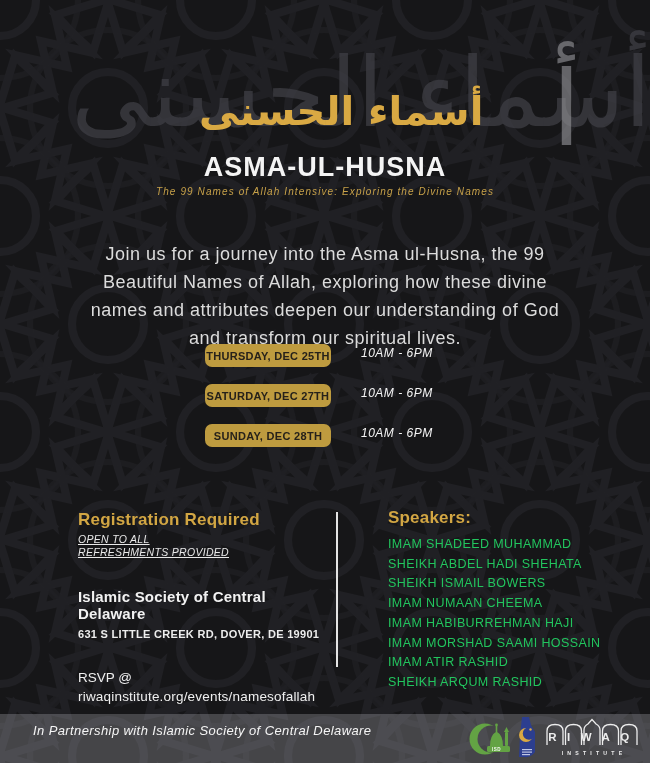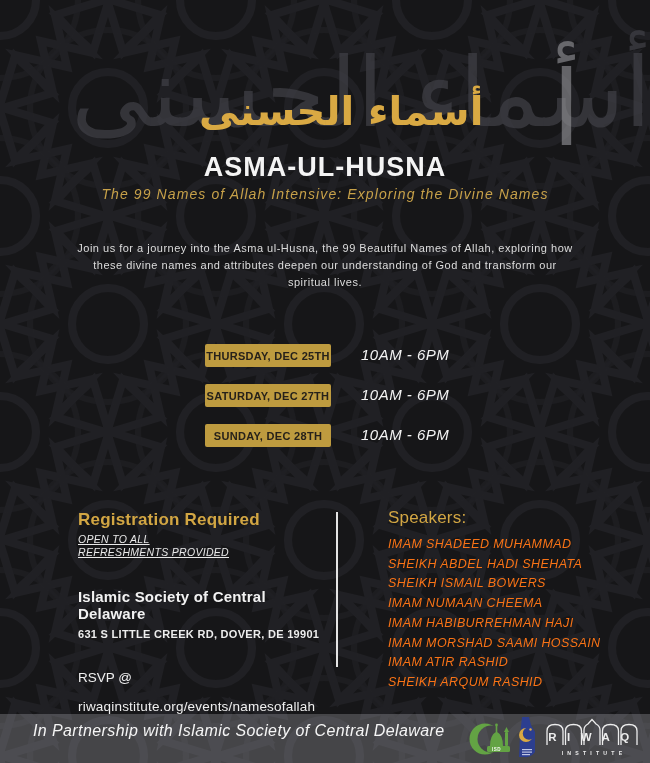--- a/index.html
+++ b/index.html
@@ -28,77 +28,77 @@
     font-size:40px; font-weight:bold; color:#D9A943;
     white-space:nowrap; z-index:2;
   }
   .title {
     position:absolute; top:152px; width:100%; text-align:center;
     font-size:27px; font-weight:800; 
     letter-spacing:1px; color:#F4F4F4; z-index:2;
   }
   .subtitle {
     position:absolute; top:186px; width:100%; text-align:center;
-    font-size:14px; font-style:italic; letter-spacing:1.1px;
+    font-size:10px; font-style:italic; letter-spacing:1.1px;
     color:#C7A149; z-index:2;
   }
 
   
   .intro {
     position:absolute; top:240px; left:50%; transform:translateX(-50%);
     width:500px; text-align:center;
-    font-size:11px; line-height:1.56; letter-spacing:0.5px;
+    font-size:18px; line-height:1.56; letter-spacing:0.5px;
     color:#DCDCDC; z-index:2;
   }
 
   
   .schedule { position:absolute; top:0; left:0; width:100%; height:100%; z-index:2; }
   .sched-row { position:absolute; left:0; width:100%; height:24px; }
   .sched-row.r0 { top:344px; } .sched-row.r1 { top:384px; } .sched-row.r2 { top:424px; }
   .date-pill {
     position:absolute; left:205px; width:126px; height:23px;
-    background:#BE9B3F; border-radius:2px;
+    background:#BE9B3F; border-radius:7px;
     display:flex; align-items:center; justify-content:center;
     font-size:11px; font-weight:bold; letter-spacing:0.3px; color:#26211A;
   }
   .time-label {
     position:absolute; left:361px; top:2px;
-    font-size:15px; font-style:italic; letter-spacing:0.5px; color:#F4F4F4;
+    font-size:12px; font-style:italic; letter-spacing:0.5px; color:#F4F4F4;
   }
 
   
   .divider {
     position:absolute; left:336px; top:512px; width:2px; height:155px;
     background:#E4E4E4; z-index:2;
   }
   .left-col, .right-col { position:absolute; z-index:2; }
   .left-col { left:78px; top:510px; width:250px; }
   .reg-heading { font-size:17px; font-weight:bold; letter-spacing:0.2px; color:#D2A643; }
   .reg-sub { font-size:10.5px; font-style:italic; letter-spacing:0.3px; color:#E9E9E9; margin-top:3px;text-decoration:underline; }
   .venue-name { font-size:15px; font-weight:600; color:#F2F2F2; margin-top:30px; letter-spacing:0.2px; }
   .venue-address { font-size:11px; font-weight:bold; letter-spacing:0.3px; color:#EDEDED; margin-top:6px; }
   .rsvp-label { font-size:13.5px; color:#EFEFEF; margin-top:30px; }
-  .rsvp-url { font-size:13.5px; color:#EFEFEF; margin-top:14px; letter-spacing:0.2px; }
+  .rsvp-url { font-size:13.5px; color:#EFEFEF; margin-top:4px; letter-spacing:0.2px; }
 
   .right-col { left:388px; top:508px; width:250px; }
-  .speakers-heading { font-size:17px; font-weight:normal; color:#D2A643; letter-spacing:0.2px; }
+  .speakers-heading { font-size:17px; font-weight:bold; color:#D2A643; letter-spacing:0.2px; }
   .speakers-list { list-style:none; margin-top:7px; }
   .speakers-list li {
-    font-size:12.5px; font-style:italic; letter-spacing:0.4px;
-    color:#f97316; line-height:19.7px;
+    font-size:12.5px; letter-spacing:0.4px;
+    color:#22c55e; line-height:19.7px;
   }
 
   
   .footer {
     position:absolute; left:0; top:714px; width:650px; height:49px;
     background:rgba(205,205,212,0.26); z-index:3;
   }
   .partnership {
     position:absolute; left:33px; top:8px;
-    font-size:16px; font-style:italic; letter-spacing:0.4px;
+    font-size:13px; font-style:italic; letter-spacing:0.4px;
     color:#F5F5F5; line-height:17px;
   }
   .logo { position:absolute; }
   .logo-mosque { left:468px; top:5px; }
   .logo-delaware { left:514px; top:2px; }
   .logo-riwaq { left:546px; top:4px; }
 </style>
 </head>
 <body>
 

